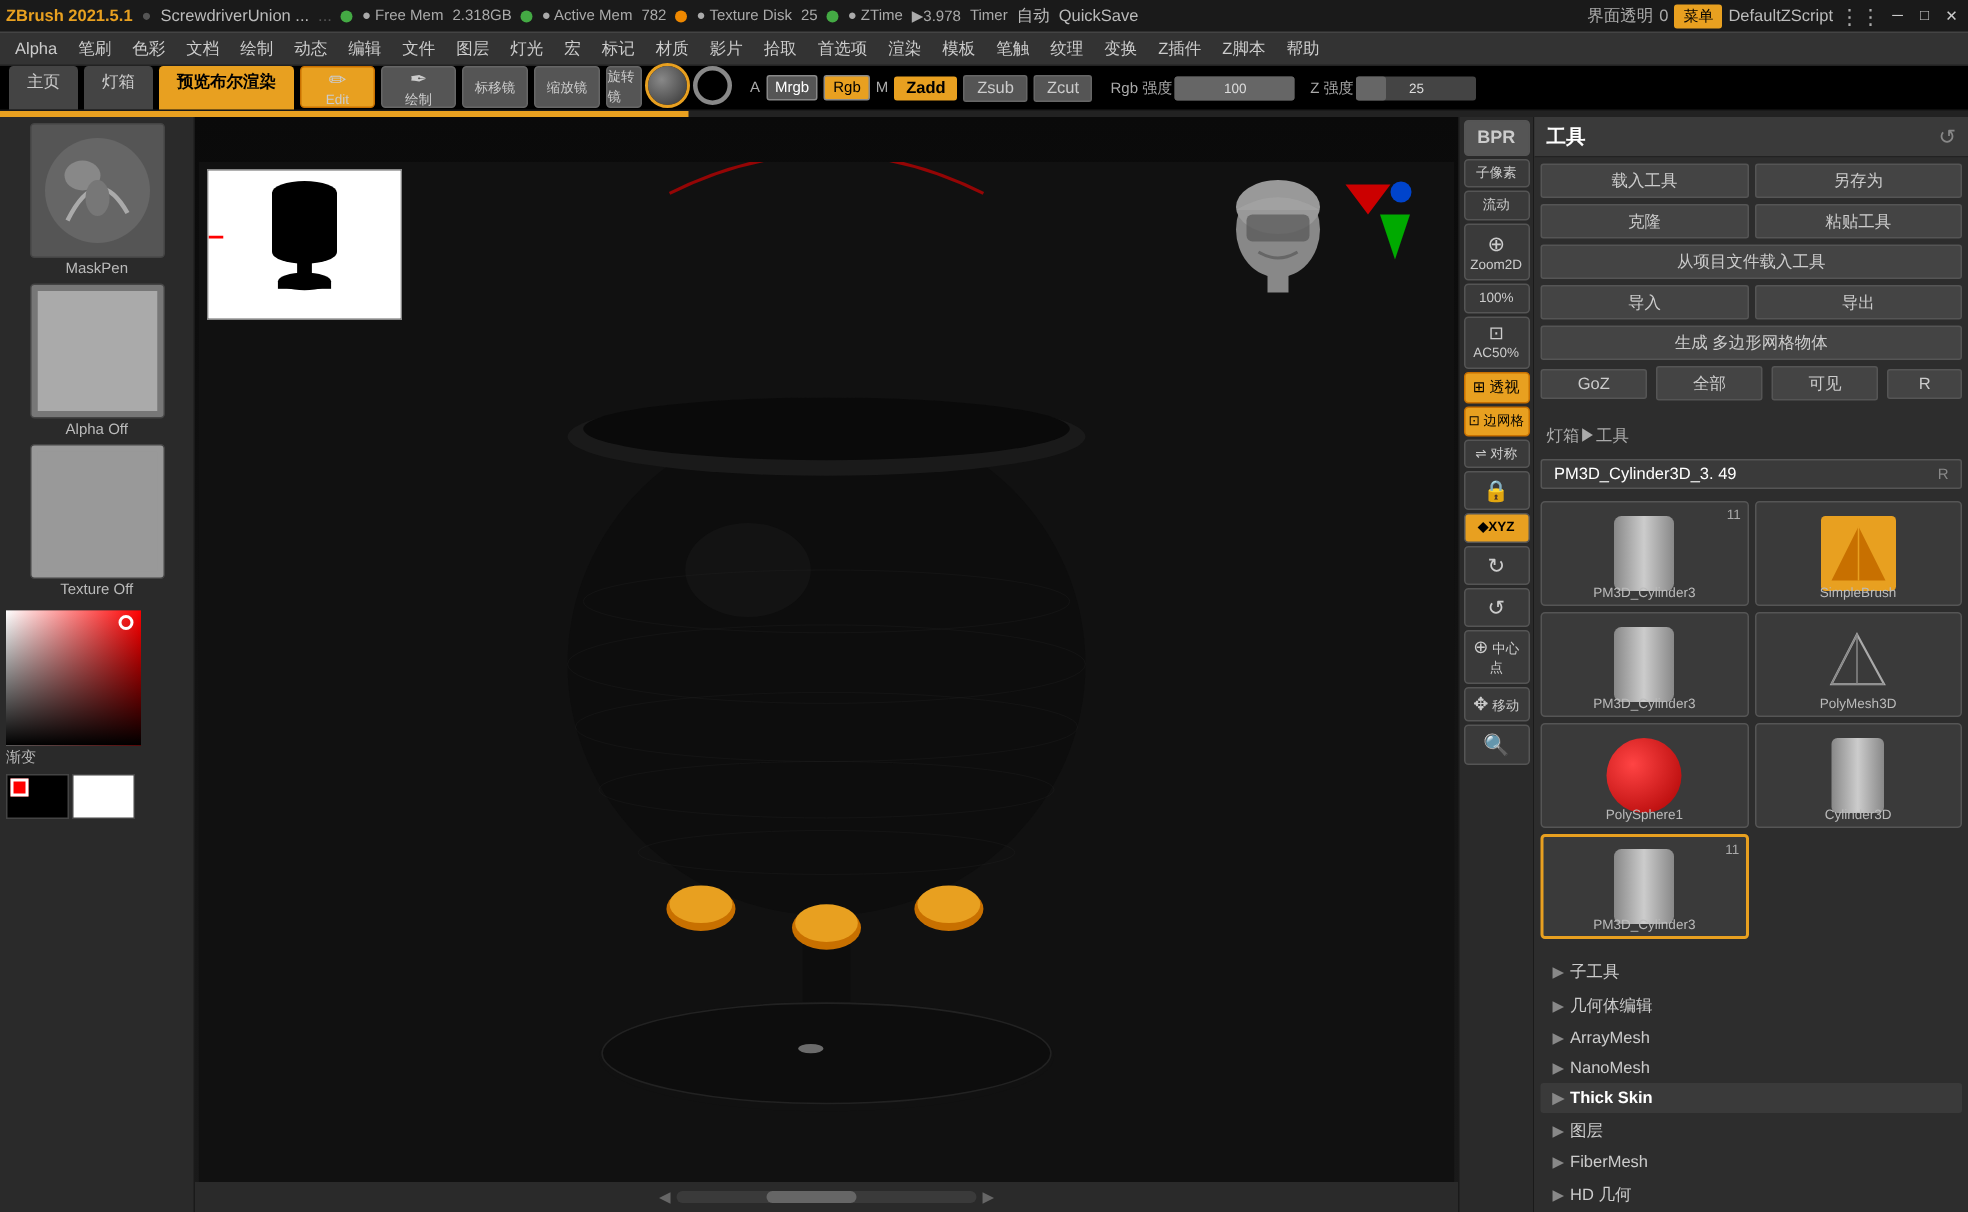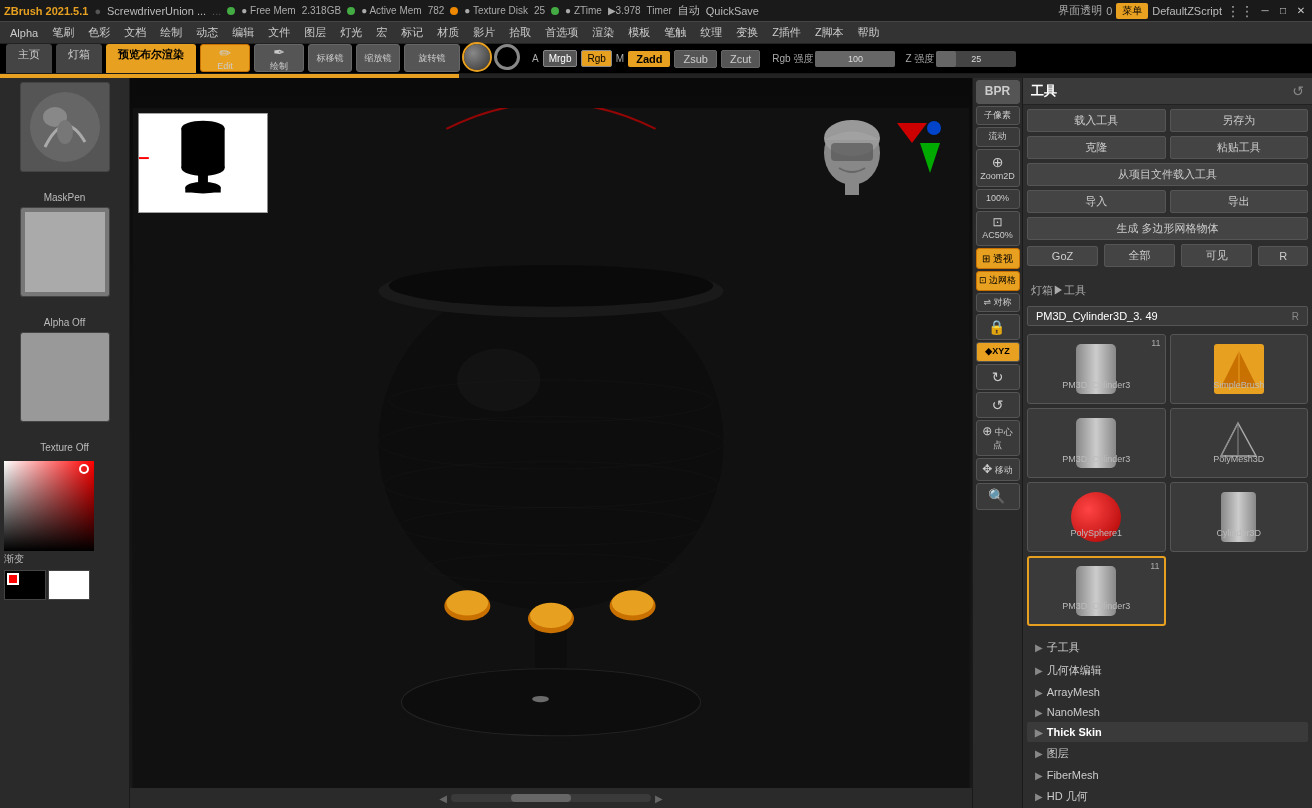--- a/index.html
+++ b/index.html
@@ -196,21 +196,21 @@
     }
     .brush-preview {
       width: 90px; height: 90px;
       background: #555;
       border: 1px solid #444;
       border-radius: 3px;
       overflow: hidden;
       display: flex; align-items: center; justify-content: center;
     }
     .brush-label {
-      font-size: 10px; color: #bbb; margin-top: 20px;
+      font-size: 10px; color: #bbb; margin-top: 2px;
     }
     
     .chrome-preview {
       width: 90px; height: 90px;
       background: radial-gradient(circle at 40% 40%, #fff, #aaa 30%, #555 70%, #222);
       border-radius: 50%;
     }
     
     .color-picker-wrap {
       width: 100%; padding: 4px 0;
@@ -375,21 +375,21 @@
       background: #3a3a3a;
       border: 1px solid #555;
       border-radius: 3px;
       height: 70px;
       display: flex; flex-direction: column;
       align-items: center; justify-content: center;
       cursor: pointer; position: relative;
       overflow: hidden;
     }
     .tool-thumb-label {
-      font-size: 9px; color: #bbb; position: absolute; bottom: 13px;
+      font-size: 9px; color: #bbb; position: absolute; bottom: 3px;
       text-align: center; width: 100%;
     }
     .tool-thumb-number {
       position: absolute; top: 3px; right: 4px;
       font-size: 9px; color: #aaa;
     }
     
     .tool-cylinder-preview {
       width: 40px; height: 50px;
       background: linear-gradient(90deg, #888, #ccc, #888);
@@ -524,21 +524,21 @@
       <div style="font-size:14px">✒</div>
       <div style="font-size:9px">绘制</div>
     </div>
   </div>
   <div class="toolbar-icon-btn" style="width:44px">
     <div style="font-size:9px">标移镜</div>
   </div>
   <div class="toolbar-icon-btn" style="width:44px">
     <div style="font-size:9px">缩放镜</div>
   </div>
-  <div class="toolbar-icon-btn" style="width:56px">
+  <div class="toolbar-icon-btn" style="width:24px">
     <div style="font-size:9px">旋转镜</div>
   </div>
 
   <div class="sphere-icon active"></div>
   <div class="ring-icon"></div>
 
   <div class="rgb-section">
     <span class="rgb-label">A</span>
     <button class="rgb-btn">Mrgb</button>
     <button class="rgb-btn active">Rgb</button>

